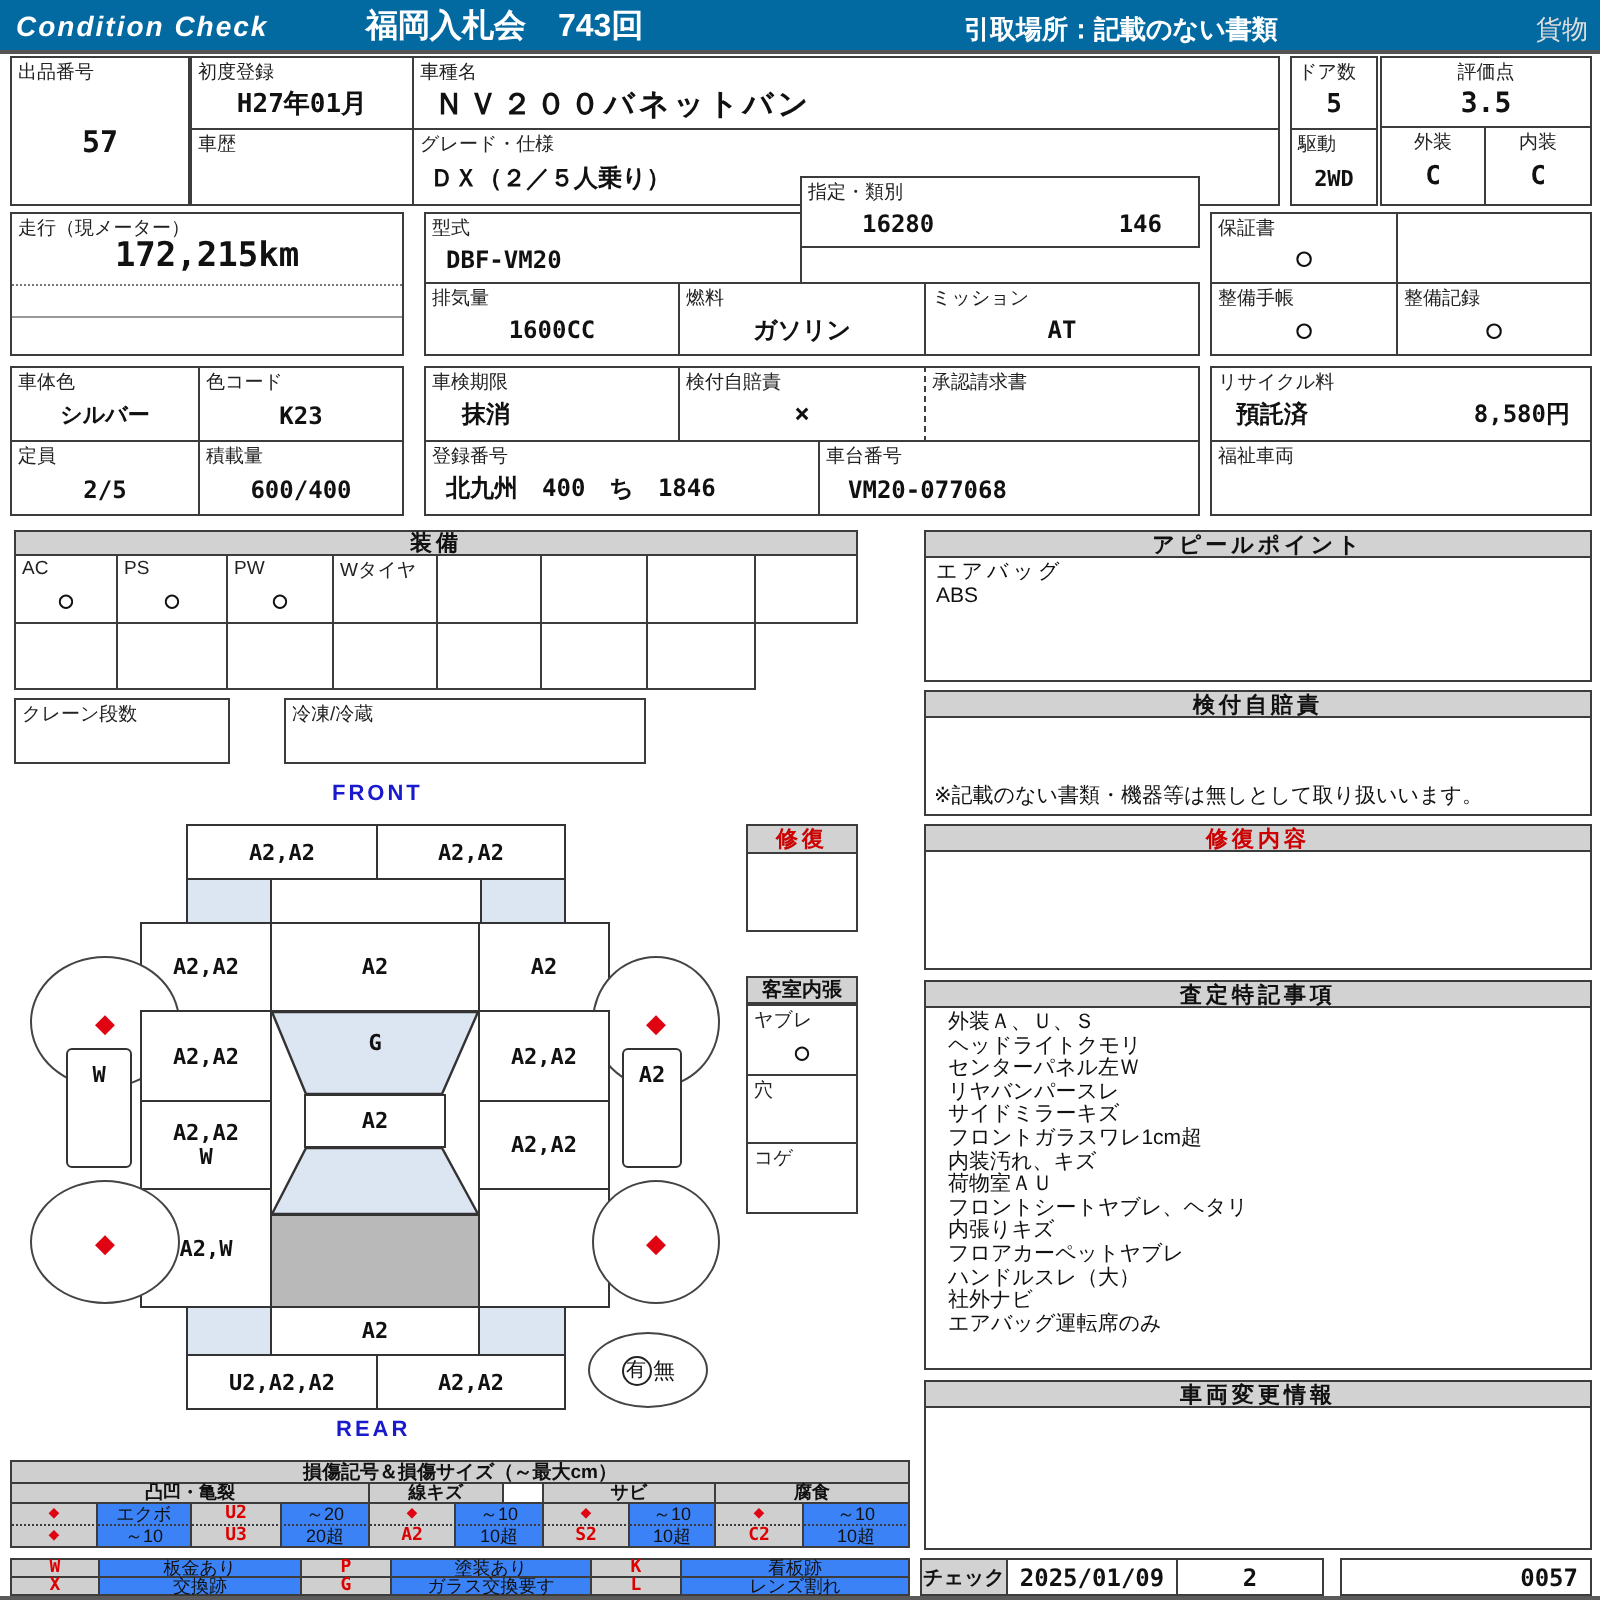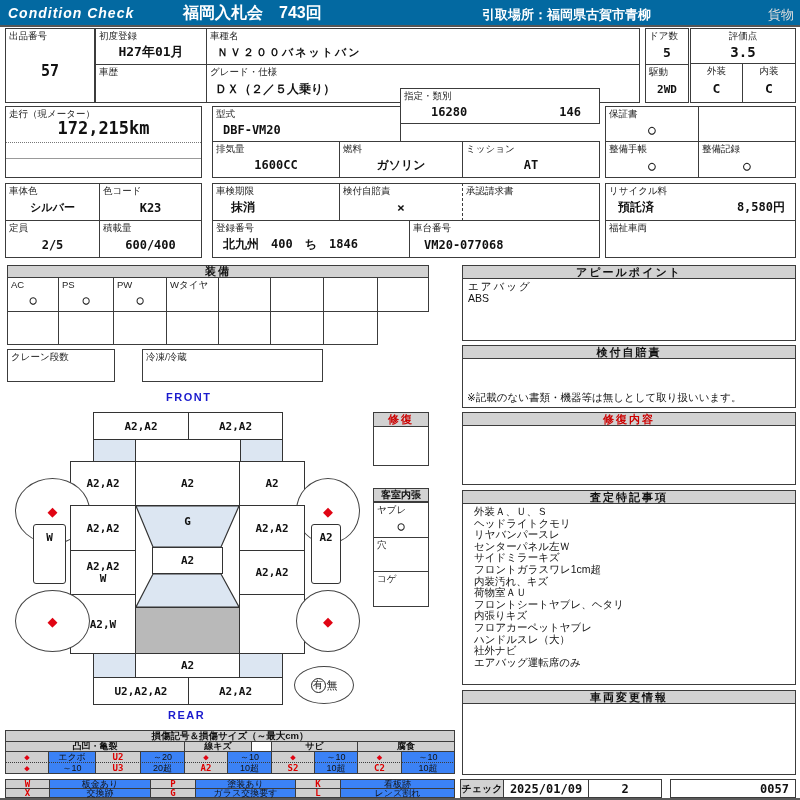--- a/index.html
+++ b/index.html
@@ -25,38 +25,38 @@
   .legsym { background:#cfcfcf; color:#d00; font-weight:bold; font-family:"DejaVu Sans Mono",monospace; }
   .leglab { background:#cfcfcf; font-weight:bold; }
   .assess-line { display:block; font-size:10.5px; line-height:11.6px; white-space:nowrap; }
 </style>
 </head>
 <body>
 
 <div style="position:absolute;left:0;top:0;width:800px;height:27px;background:#0369a1;border-bottom:2px solid #555;">
   <span style="position:absolute;left:8px;top:5px;color:#fff;font-weight:bold;font-style:italic;font-size:14px;letter-spacing:1px;">Condition  Check</span>
   <span style="position:absolute;left:183px;top:3px;color:#fff;font-weight:bold;font-size:16px;">福岡入札会　743回</span>
-  <span style="position:absolute;left:482px;top:6px;color:#fff;font-weight:bold;font-size:13px;">引取場所：福岡県古賀市青柳</span>
+  <span style="position:absolute;left:482px;top:6px;color:#fff;font-weight:bold;font-size:13px;">引取場所：記載のない書類</span>
   <span style="position:absolute;right:6px;top:6px;color:#ddd;font-size:13px;">貨物</span>
 </div>
 
 <div class="cell" style="left:5px;top:28px;width:90px;height:75px;">
   <span class="lbl">出品番号</span>
   <span class="vc big">57</span>
 </div>
 <div class="cell" style="left:95px;top:28px;width:112px;height:37px;">
   <span class="lbl">初度登録</span>
   <span class="vc">H27年01月</span>
 </div>
 <div class="cell" style="left:95px;top:64px;width:112px;height:39px;">
   <span class="lbl">車歴</span>
 </div>
 <div class="cell" style="left:206px;top:28px;width:434px;height:37px;">
   <span class="lbl">車種名</span>
-  <span class="vc" style="justify-content:flex-start;padding-left:10px;font-size:11px;letter-spacing:2px;">ＮＶ２００バネットバン</span>
+  <span class="vc" style="justify-content:flex-start;padding-left:10px;font-size:15px;letter-spacing:2px;">ＮＶ２００バネットバン</span>
 </div>
 <div class="cell" style="left:206px;top:64px;width:434px;height:39px;">
   <span class="lbl">グレード・仕様</span>
   <span class="vc" style="justify-content:flex-start;padding-left:8px;font-size:12px;">ＤＸ（２／５人乗り）</span>
 </div>
 <div class="cell" style="left:645px;top:28px;width:44px;height:37px;">
   <span class="lbl">ドア数</span>
   <span class="vc">5</span>
 </div>
 <div class="cell" style="left:645px;top:64px;width:44px;height:39px;">
@@ -333,22 +333,22 @@
   <span style="color:#cc0000;">修復内容</span>
 </div>
 <div class="secbody" style="left:462px;top:426px;width:334px;height:59px;"></div>
 
 <div class="ghead" style="left:462px;top:490px;width:334px;height:14px;">
   <span>査定特記事項</span>
 </div>
 <div class="secbody" style="left:462px;top:504px;width:334px;height:181px;padding:2px 11px;">
   <span class="assess-line">外装Ａ、Ｕ、Ｓ</span>
   <span class="assess-line">ヘッドライトクモリ</span>
+  <span class="assess-line">センターパネル左Ｗ</span>
   <span class="assess-line">リヤバンパースレ</span>
-  <span class="assess-line">センターパネル左Ｗ</span>
   <span class="assess-line">サイドミラーキズ</span>
   <span class="assess-line">フロントガラスワレ1cm超</span>
   <span class="assess-line">内装汚れ、キズ</span>
   <span class="assess-line">荷物室ＡＵ</span>
   <span class="assess-line">フロントシートヤブレ、ヘタリ</span>
   <span class="assess-line">内張りキズ</span>
   <span class="assess-line">フロアカーペットヤブレ</span>
   <span class="assess-line">ハンドルスレ（大）</span>
   <span class="assess-line">社外ナビ</span>
   <span class="assess-line">エアバッグ運転席のみ</span>

